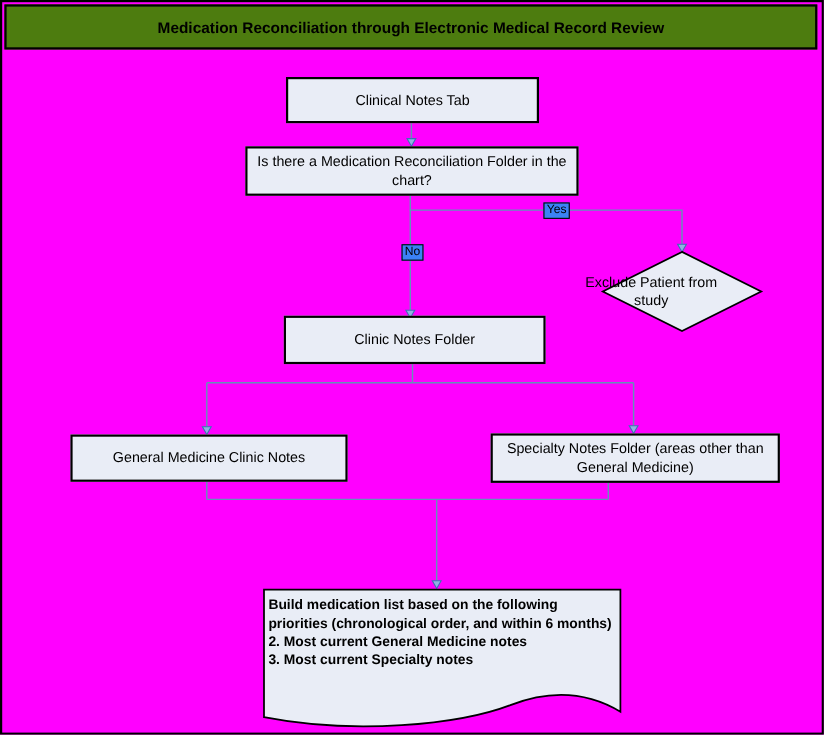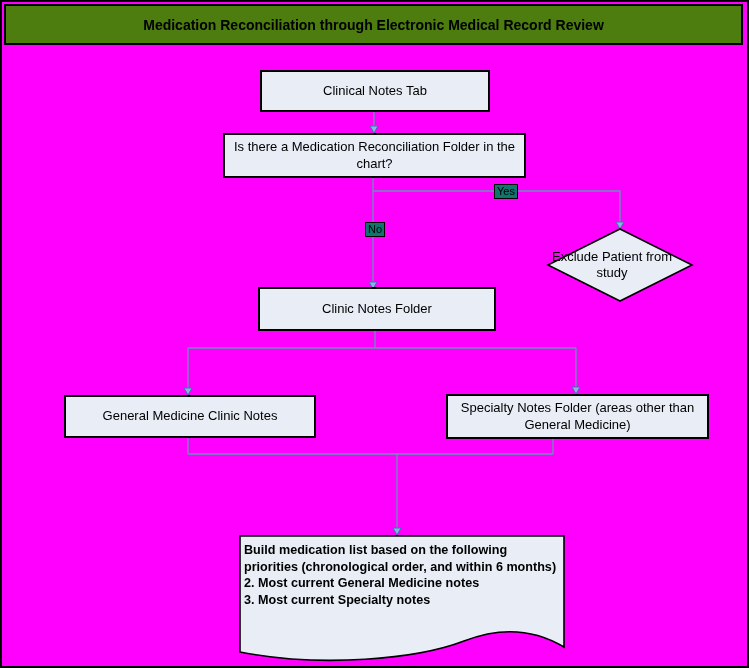--- a/index.html
+++ b/index.html
@@ -25,31 +25,31 @@
     font-size:13px;color:#000;line-height:1.25;
     box-sizing:border-box;
     padding:2px 6px;
   }
   #n-clinical{left:258px;top:68px;width:230px;height:42px;}
   #n-question{left:221px;top:131px;width:303px;height:45px;}
   #n-clinic-folder{left:256px;top:285px;width:238px;height:44px;}
   #n-genmed{left:62px;top:393px;width:252px;height:43px;}
   #n-specialty{left:444px;top:392px;width:263px;height:45px;}
   .diamond-label{
-    position:absolute;left:548px;top:241px;width:124px;height:44px;
+    position:absolute;left:528px;top:241px;width:124px;height:44px;
     display:flex;align-items:center;justify-content:center;text-align:center;
     font-size:13px;color:#000;line-height:1.25;
   }
   .doc-label{
     position:absolute;left:242px;top:540px;width:318px;
     font-size:12.6px;color:#000;line-height:16.5px;text-align:left;font-weight:bold;
   }
   .edge-label{
     position:absolute;
-    background:#0f766e;border:1px solid #000;
+    background:#3b82f6;border:1px solid #000;
     font-size:11px;color:#000;line-height:13px;
     padding:0 2px;
   }
   #lbl-yes{left:492px;top:182px;}
   #lbl-no{left:363px;top:220px;}
   svg.layer{position:absolute;left:0;top:0;pointer-events:none;}
 </style>
 </head>
 <body>
 

